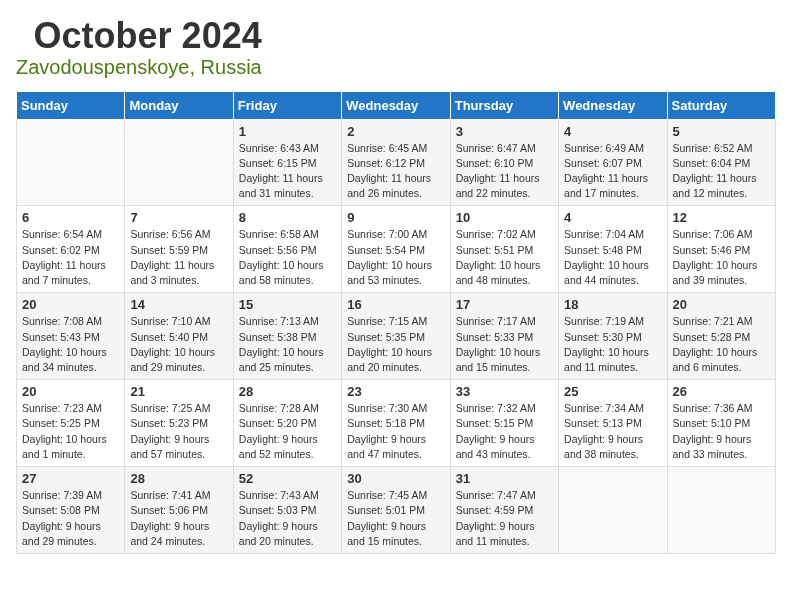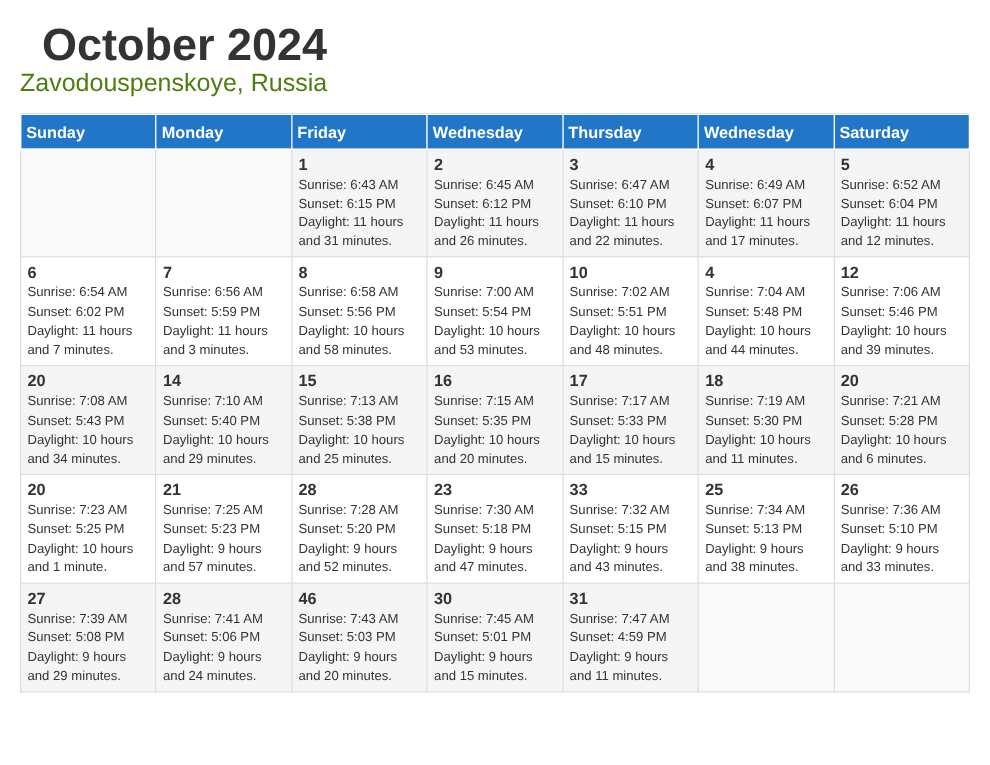--- a/index.html
+++ b/index.html
@@ -241,21 +241,21 @@
       <tr>
         <td>
           <span class="day-num">27</span>
           <div class="day-info">Sunrise: 7:39 AM<br>Sunset: 5:08 PM<br>Daylight: 9 hours<br>and 29 minutes.</div>
         </td>
         <td>
           <span class="day-num">28</span>
           <div class="day-info">Sunrise: 7:41 AM<br>Sunset: 5:06 PM<br>Daylight: 9 hours<br>and 24 minutes.</div>
         </td>
         <td>
-          <span class="day-num">46</span>
+          <span class="day-num">52</span>
           <div class="day-info">Sunrise: 7:43 AM<br>Sunset: 5:03 PM<br>Daylight: 9 hours<br>and 20 minutes.</div>
         </td>
         <td>
           <span class="day-num">30</span>
           <div class="day-info">Sunrise: 7:45 AM<br>Sunset: 5:01 PM<br>Daylight: 9 hours<br>and 15 minutes.</div>
         </td>
         <td>
           <span class="day-num">31</span>
           <div class="day-info">Sunrise: 7:47 AM<br>Sunset: 4:59 PM<br>Daylight: 9 hours<br>and 11 minutes.</div>
         </td>

